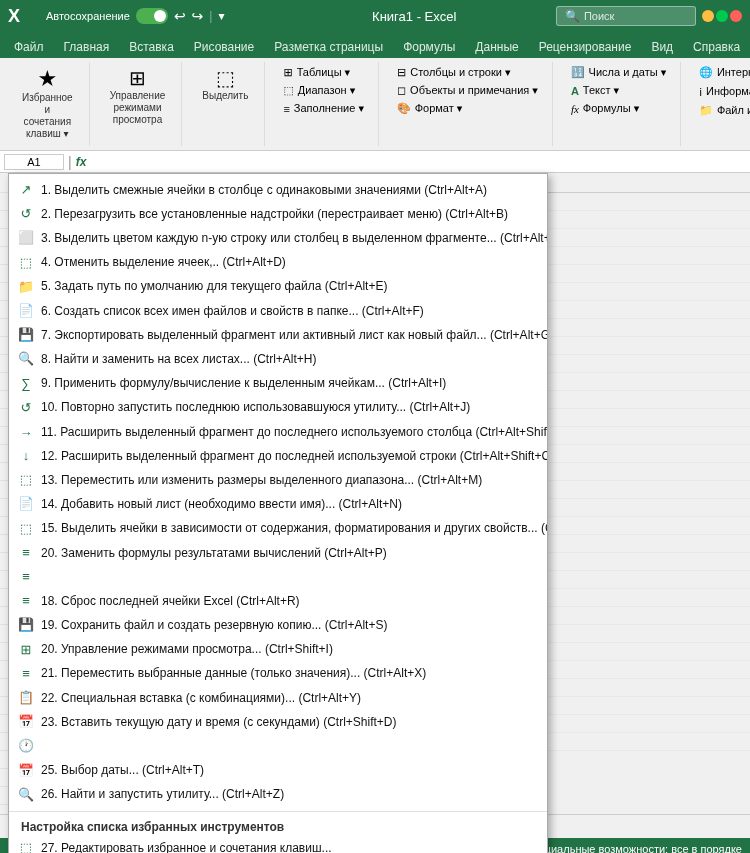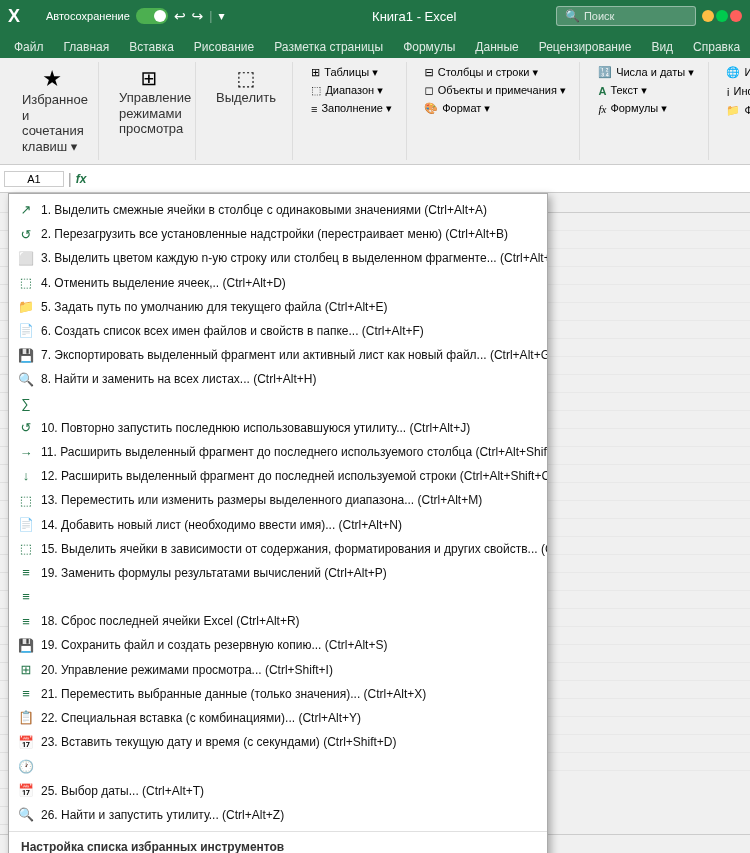--- a/index.html
+++ b/index.html
@@ -74,34 +74,34 @@
       padding: 2px 8px;
       gap: 2px;
     }
     .ribbon-group:last-child { border-right: none; }
     .ribbon-btn-large {
       display: flex; flex-direction: column; align-items: center; gap: 2px;
       padding: 4px 8px; cursor: pointer; border-radius: 3px;
       font-size: 11px; text-align: center; min-width: 50px;
     }
     .ribbon-btn-large .icon { font-size: 22px; line-height: 1; }
-    .ribbon-btn-label { font-size: 13px; text-align: left; color: #333; max-width: 60px; line-height: 1.2; }
+    .ribbon-btn-label { font-size: 10px; text-align: center; color: #333; max-width: 60px; line-height: 1.2; }
     .ribbon-small-group { display: flex; flex-direction: column; gap: 1px; }
     .ribbon-btn-small {
       display: flex; align-items: center; gap: 4px; padding: 2px 6px;
       cursor: pointer; border-radius: 2px; font-size: 11px; white-space: nowrap;
     }
 
     
     .formula-bar {
       background: white;
       border-bottom: 1px solid #ccc;
       display: flex;
       align-items: center;
-      height: 28px;
+      height: 22px;
       padding: 0 4px;
       gap: 4px;
     }
     .name-box {
       width: 60px; border: 1px solid #ccc; padding: 1px 4px;
       font-size: 11px; text-align: center;
     }
     .formula-divider { color: #999; font-size: 14px; }
     .fx-label { color: #217346; font-style: italic; font-size: 12px; font-weight: bold; }
     .formula-input { flex: 1; border: none; outline: none; font-size: 11px; }
@@ -685,20 +685,21 @@
       <div class="menu-item">
         <span class="menu-icon">💾</span>
         <span class="menu-item-text">7. Экспортировать выделенный фрагмент или активный лист как новый файл... (Ctrl+Alt+G)</span>
       </div>
       <div class="menu-item">
         <span class="menu-icon">🔍</span>
         <span class="menu-item-text">8. Найти и заменить на всех листах... (Ctrl+Alt+H)</span>
       </div>
       <div class="menu-item">
         <span class="menu-icon">∑</span>
+        <span class="menu-item-text">9. Применить формулу/вычисление к выделенным ячейкам... (Ctrl+Alt+I)</span>
       </div>
       <div class="menu-item">
         <span class="menu-icon">↺</span>
         <span class="menu-item-text">10. Повторно запустить последнюю использовавшуюся утилиту... (Ctrl+Alt+J)</span>
       </div>
       <div class="menu-item">
         <span class="menu-icon">→</span>
         <span class="menu-item-text">11. Расширить выделенный фрагмент до последнего используемого столбца (Ctrl+Alt+Shift+Стрелка вправо)</span>
       </div>
       <div class="menu-item">
@@ -712,21 +713,21 @@
       <div class="menu-item">
         <span class="menu-icon">📄</span>
         <span class="menu-item-text">14. Добавить новый лист (необходимо ввести имя)... (Ctrl+Alt+N)</span>
       </div>
       <div class="menu-item">
         <span class="menu-icon">⬚</span>
         <span class="menu-item-text">15. Выделить ячейки в зависимости от содержания, форматирования и других свойств... (Ctrl+Alt+O)</span>
       </div>
       <div class="menu-item">
         <span class="menu-icon">≡</span>
-        <span class="menu-item-text">19. Заменить формулы результатами вычислений (Ctrl+Alt+P)</span>
+        <span class="menu-item-text">20. Заменить формулы результатами вычислений (Ctrl+Alt+P)</span>
       </div>
       <div class="menu-item">
         <span class="menu-icon">≡</span>
       </div>
       <div class="menu-item">
         <span class="menu-icon">≡</span>
         <span class="menu-item-text">18. Сброс последней ячейки Excel (Ctrl+Alt+R)</span>
       </div>
       <div class="menu-item">
         <span class="menu-icon">💾</span>

